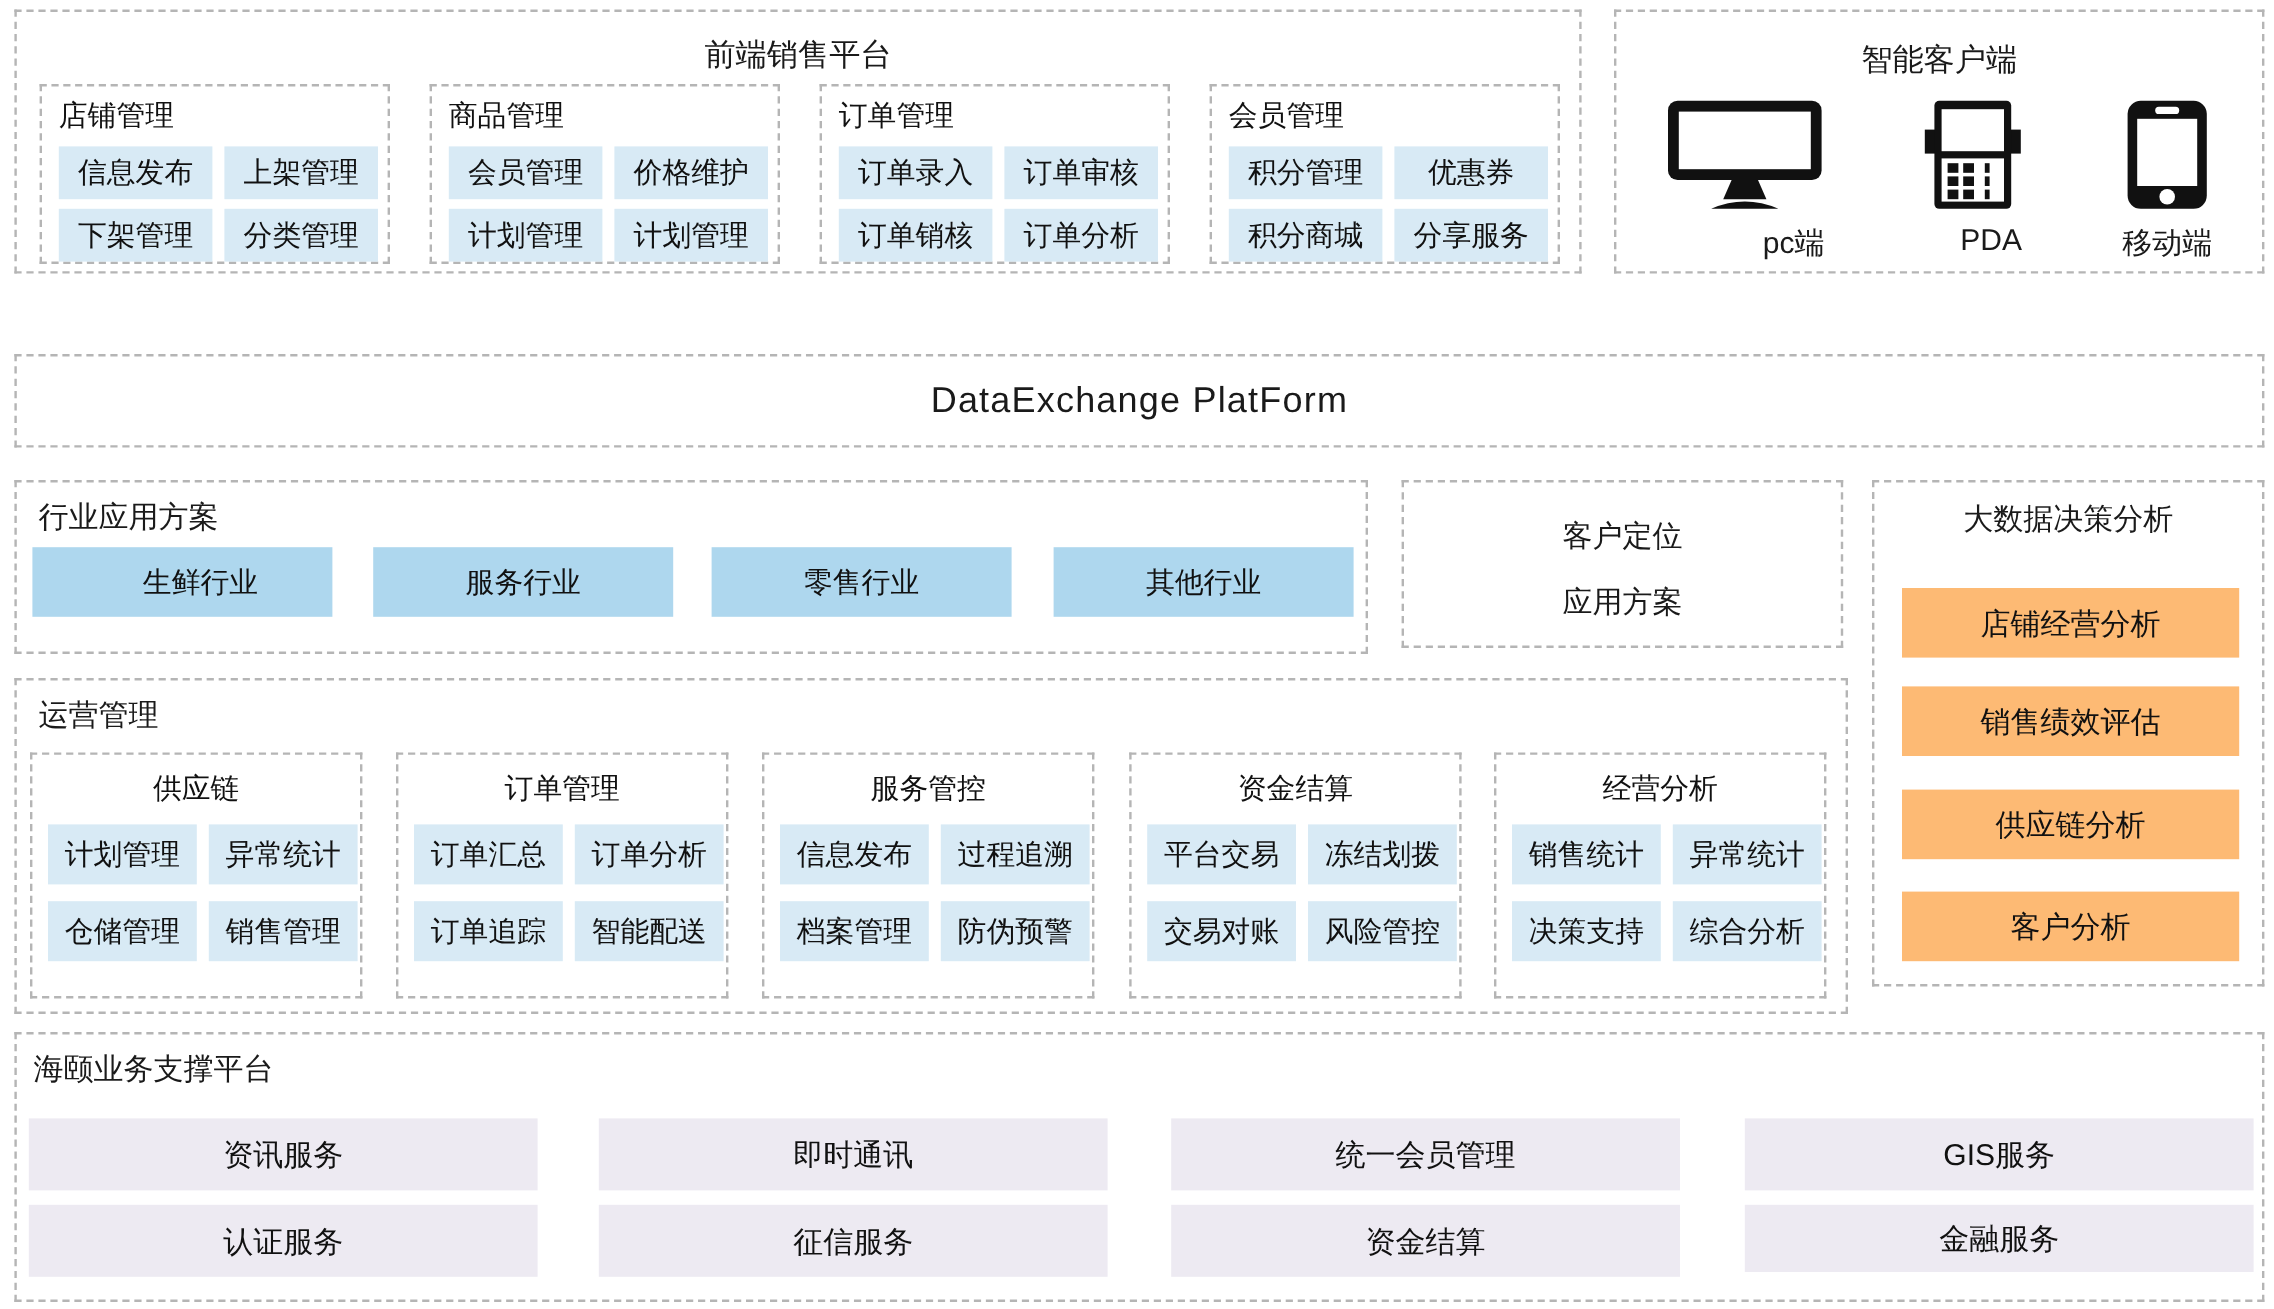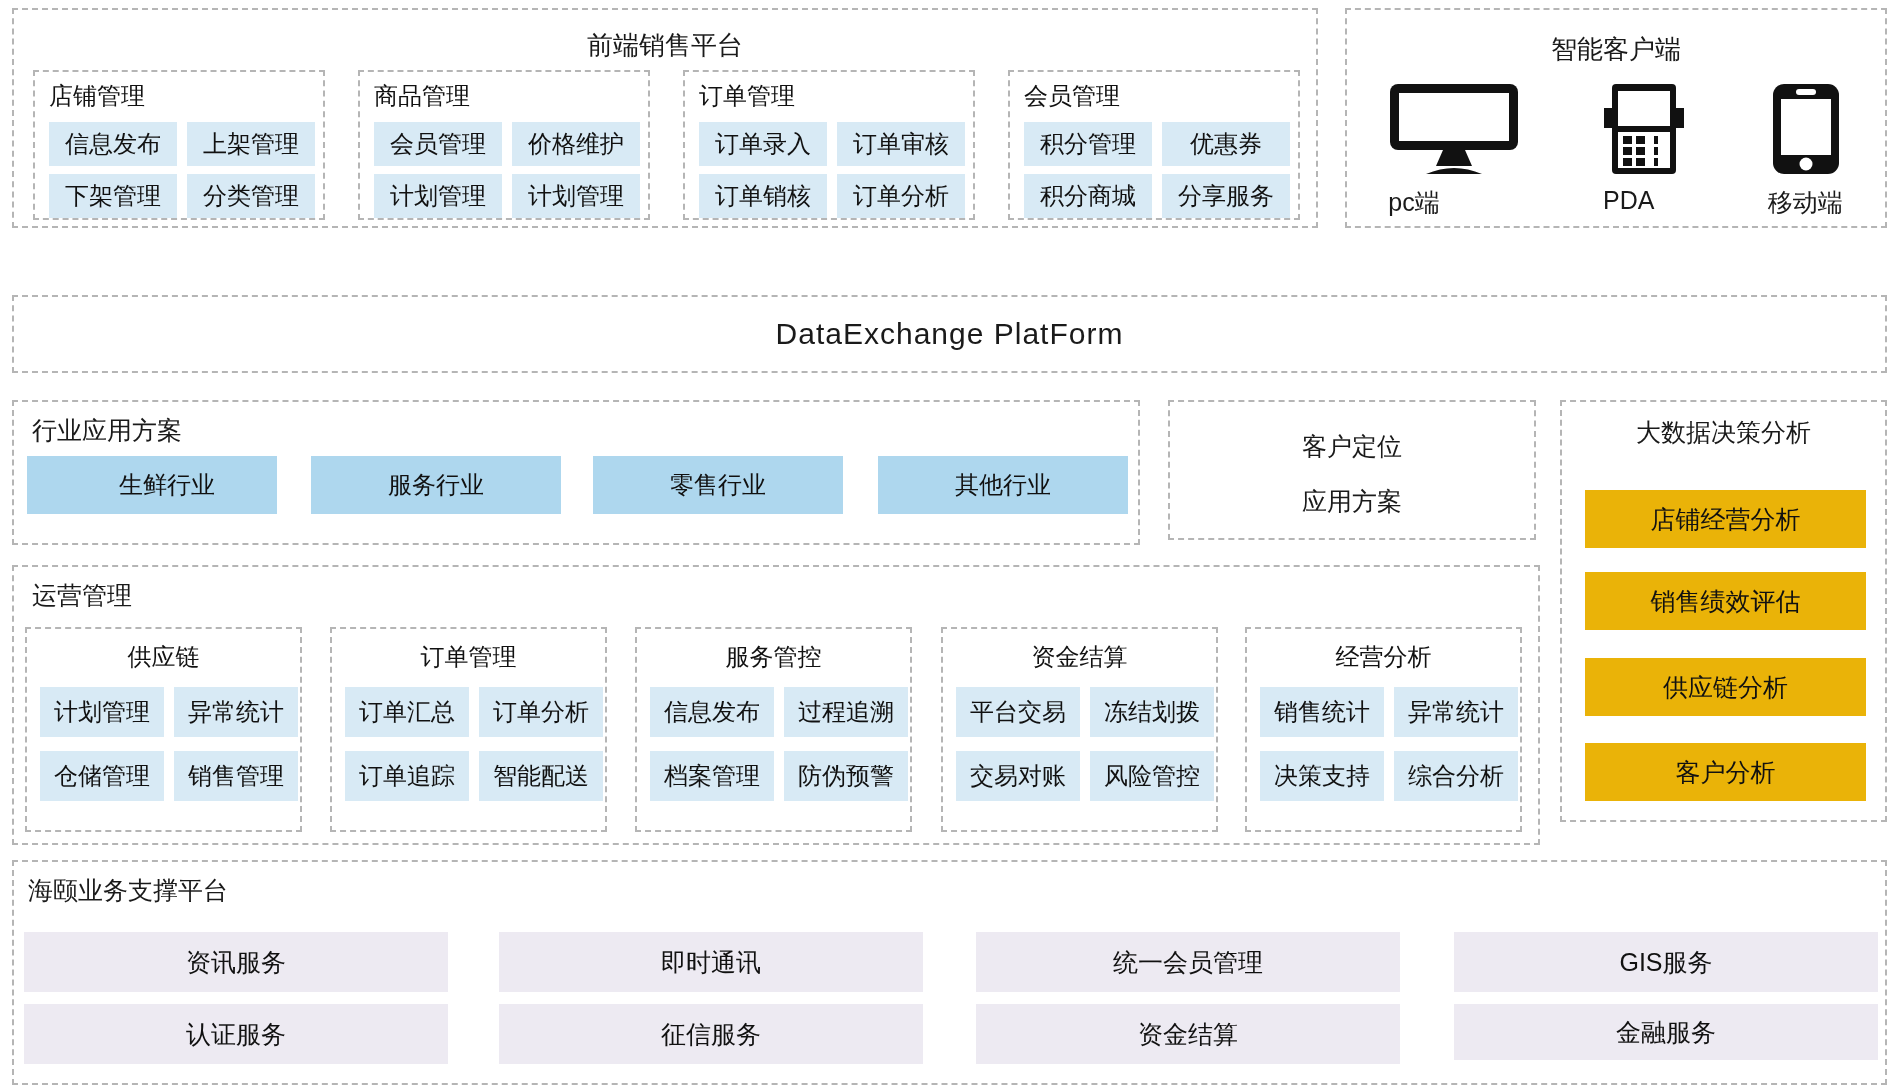--- a/index.html
+++ b/index.html
@@ -35,21 +35,21 @@
   .chip {
     position: absolute;
     display: flex;
     align-items: center;
     justify-content: center;
     font-size: 24px;
     color: #111111;
   }
   .chip-lightblue { background: #d8eaf5; }
   .chip-blue     { background: #aed7ee; }
-  .chip-purple   { background: #eab308; }
+  .chip-purple   { background: #fdba74; }
   .chip-lav      { background: #edeaf2; }
 
   
   .subgroup { position: absolute; top: 60px; width: 292px; height: 150px; border: 2px dashed #b5b5b5; }
   .subgroup .sg-title { position: absolute; left: 14px; top: 8px; font-size: 24px; }
   .subgroup .c00 { left: 14px;  top: 50px;  width: 128px; height: 44px; }
   .subgroup .c01 { left: 152px; top: 50px;  width: 128px; height: 44px; }
   .subgroup .c10 { left: 14px;  top: 102px; width: 128px; height: 44px; }
   .subgroup .c11 { left: 152px; top: 102px; width: 128px; height: 44px; }
 
@@ -62,21 +62,21 @@
   .opgroup .c11 { left: 147px; top: 122px; width: 124px; height: 50px; }
 
   
   .devices {
     position: absolute;
     left: 0; right: 0; top: 72px;
     display: flex;
     justify-content: space-around;
     align-items: flex-start;
   }
-  .device { display: flex; flex-direction: column; align-items: flex-start; }
+  .device { display: flex; flex-direction: column; align-items: flex-end; }
   .device .dev-label { font-size: 25px; margin-top: 10px; color: #1a1a1a; }
   .device svg { display: block; }
 
   .dx-text {
     position: absolute;
     left: 0; right: 0; top: 0; bottom: 0;
     display: flex;
     align-items: center;
     justify-content: center;
     font-size: 30px;

